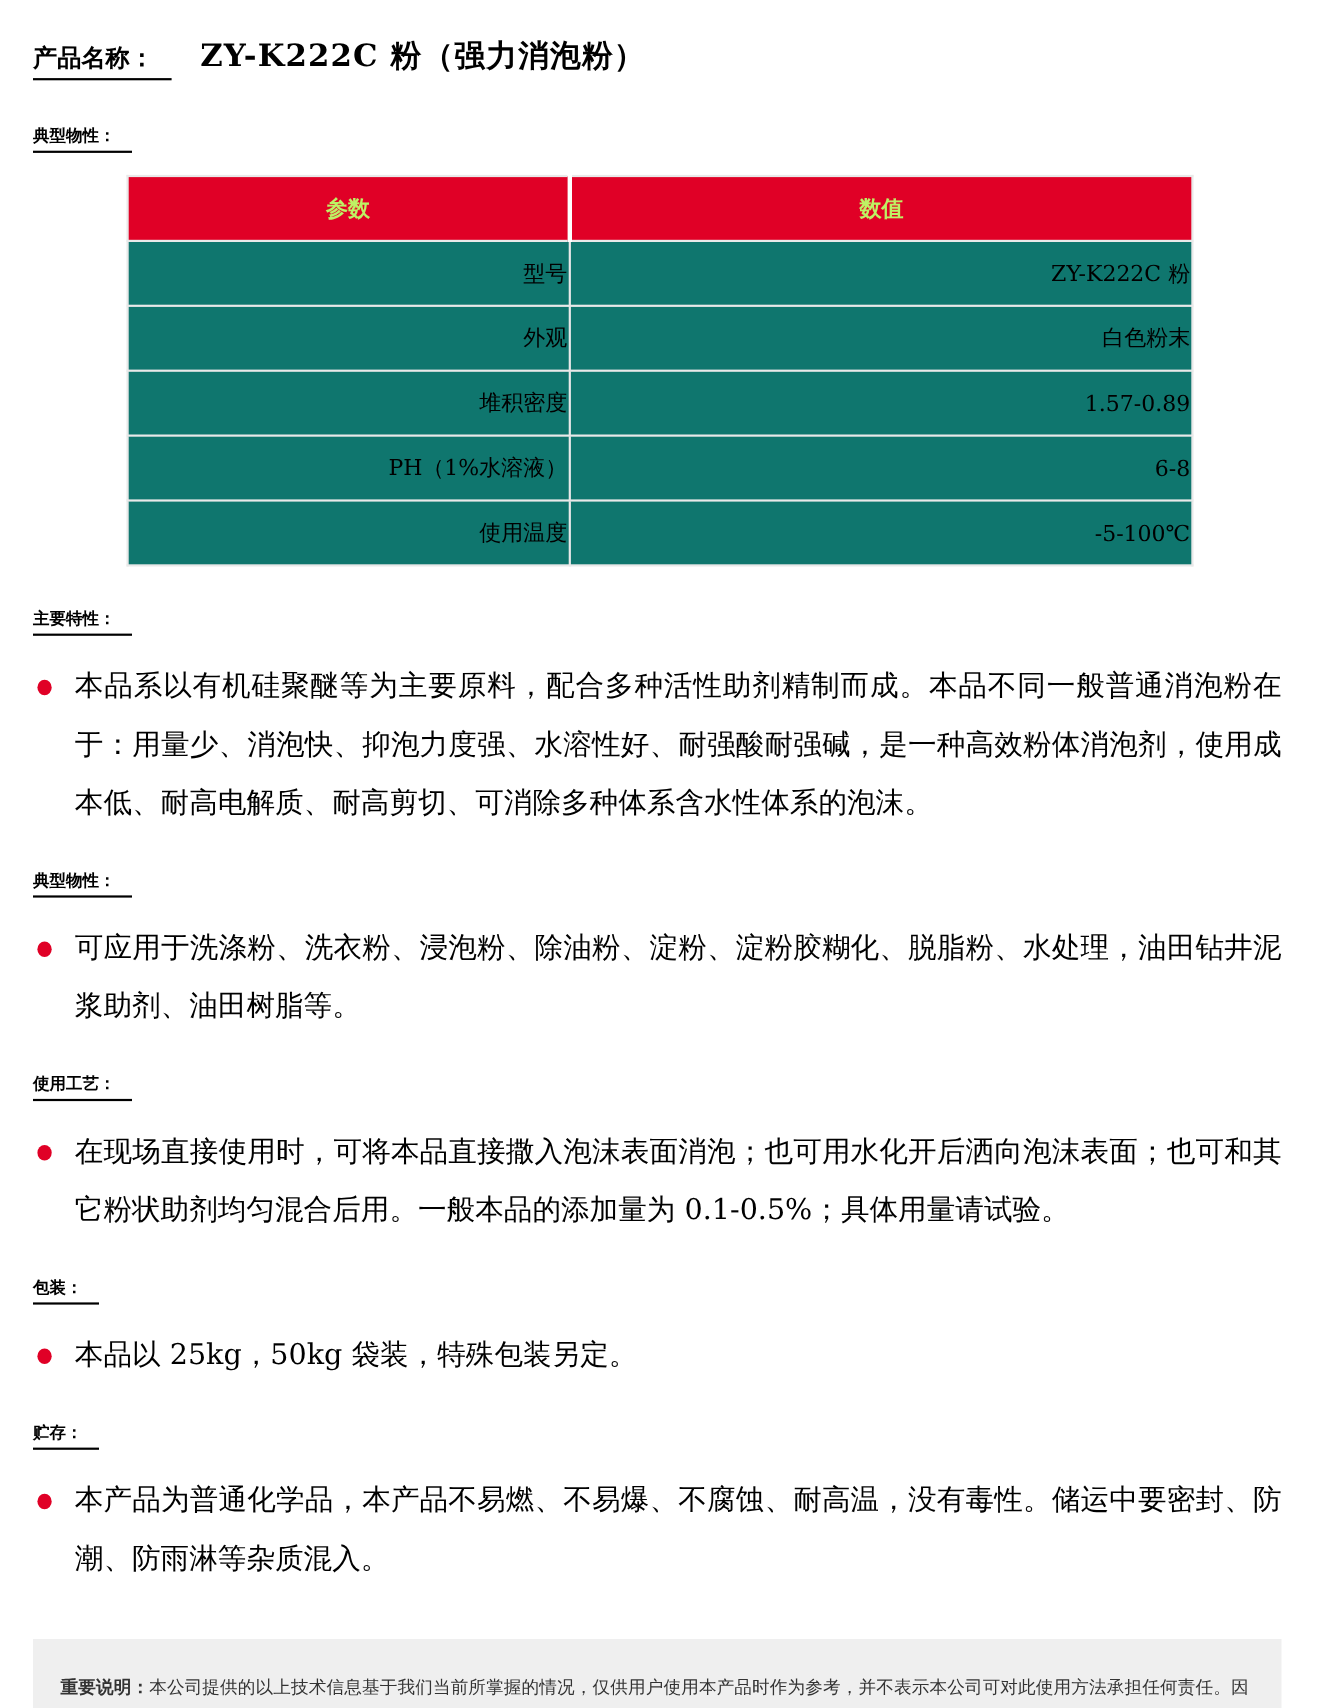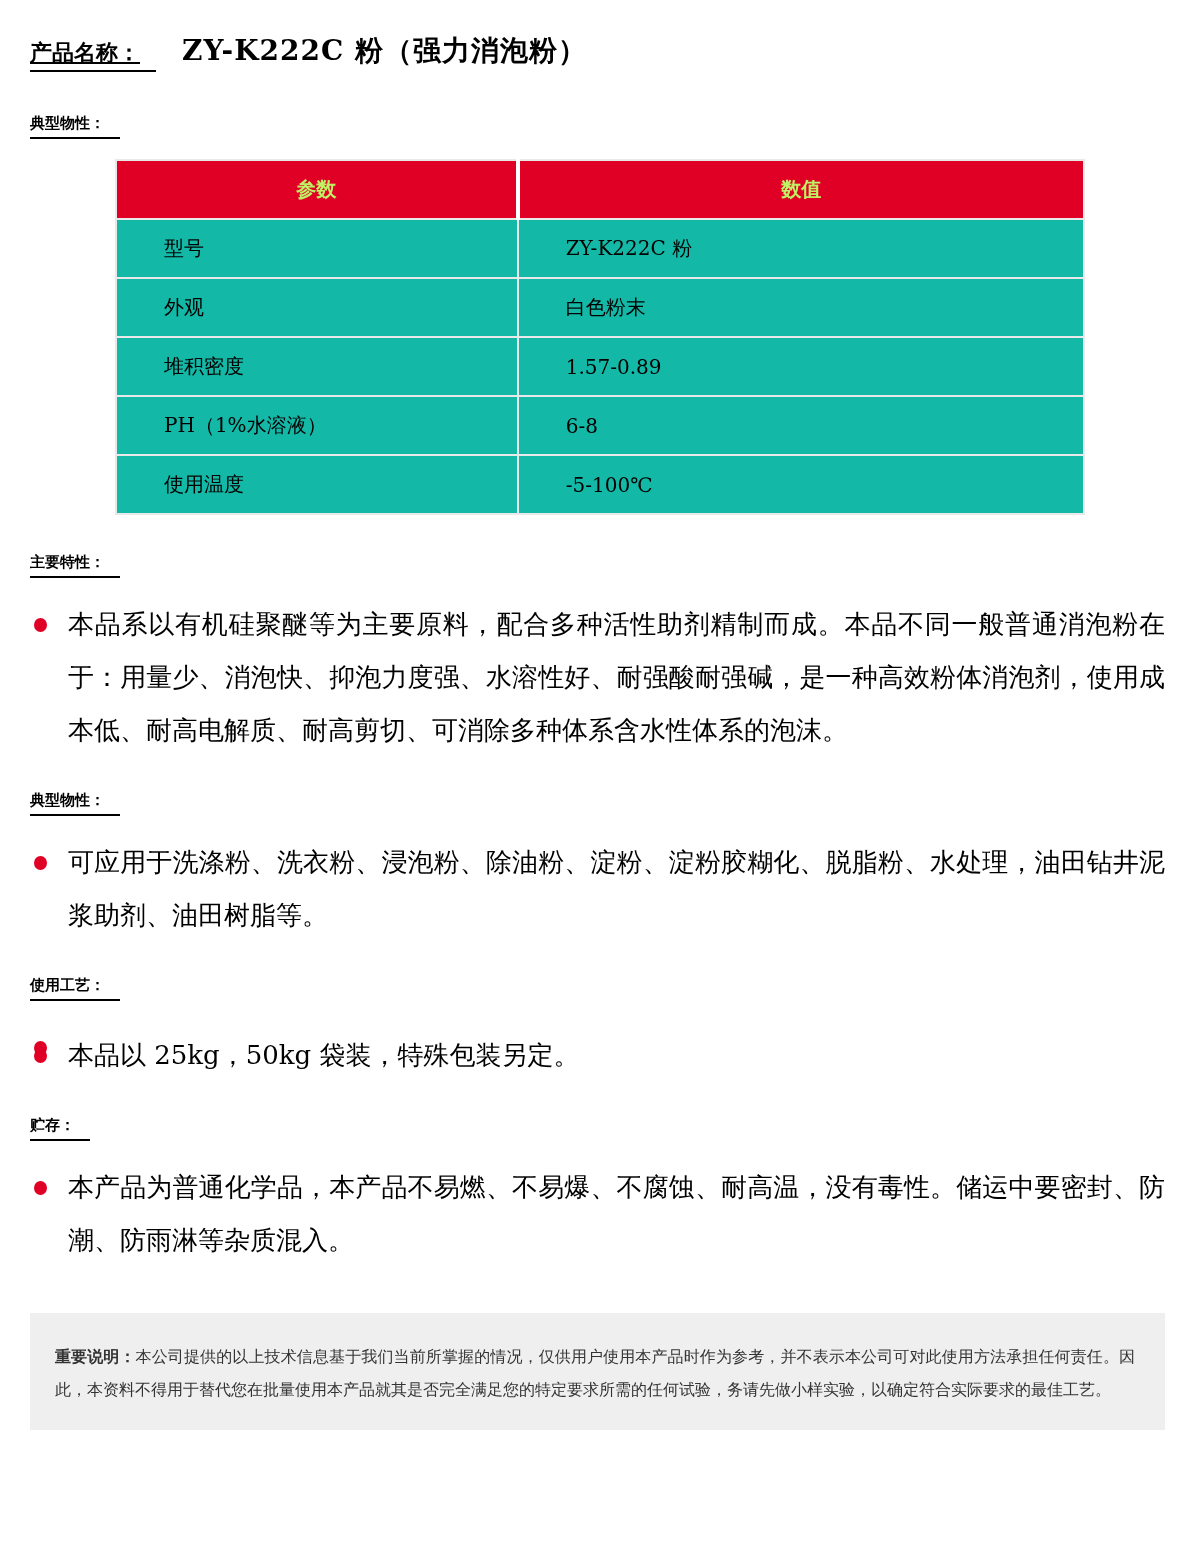--- a/index.html
+++ b/index.html
@@ -16,21 +16,21 @@
     color: #000;
     font-family: "DejaVu Serif", "Liberation Serif", serif;
   }
   .page { padding: 26px 35px 24px 30px; }
 
   
   .title-row { margin: 6px 0 44px 0; white-space: nowrap; }
   .title-label {
     font-size: 22px; font-weight: bold;
     border-bottom: 2px solid #000;
-    padding-right: 16px; padding-bottom: 5px; text-decoration: underline;
+    padding-right: 16px; padding-bottom: 5px;
   }
   .title-value {
     font-size: 28px; font-weight: bold;
     margin-left: 26px; letter-spacing: 1px;
   }
 
   
   .sec-heading { font-size: 15px; font-weight: bold; margin: 0 0 26px 0; }
   .sec-heading .u {
     border-bottom: 2px solid #000;
@@ -48,23 +48,23 @@
   table.props th {
     background: var(--red);
     color: #bef264;
     font-size: 20px; font-weight: bold;
     height: 59px; text-align: center;
     border: 2px solid var(--grid);
   }
   table.props th:first-child { border-right: 4px solid #ffffff; }
   table.props td {
     font-size: 20px;
-    height: 59px; text-align: left;
+    height: 59px; text-align: right;
     border: 2px solid var(--grid);
-    background: #14b8a6;
+    background: #0f766e;
     padding-left: 47px;
   }
 
   
   ul.bullets { list-style: none; margin: 0 0 34px 0; padding: 0; }
   ul.bullets li {
     position: relative;
     padding-left: 38px;
     font-size: 26px;
     line-height: 53px;
@@ -157,23 +157,27 @@
       <span>可应用于洗涤粉、洗衣粉、浸泡粉、除油粉、淀粉、淀粉胶糊化、脱脂粉、水处理，油田钻井泥浆助剂、油田树脂等。</span>
     </li>
   </ul>
 
   <div class="sec-heading">
     <span class="u">使用工艺：</span>
   </div>
   <ul class="bullets">
     <li>
       <span class="dot"></span>
+      <span>在现场直接使用时，可将本品直接撒入泡沫表面消泡；也可用水化开后洒向泡沫表面；也可和其它粉状助剂均匀混合后用。一般本品的添加量为 0.1-0.5%；具体用量请试验。</span>
     </li>
   </ul>
 
+  <div class="sec-heading">
+    <span class="u">包装：</span>
+  </div>
   <ul class="bullets">
     <li>
       <span class="dot"></span>
       <span>本品以 25kg，50kg 袋装，特殊包装另定。</span>
     </li>
   </ul>
 
   <div class="sec-heading">
     <span class="u">贮存：</span>
   </div>

